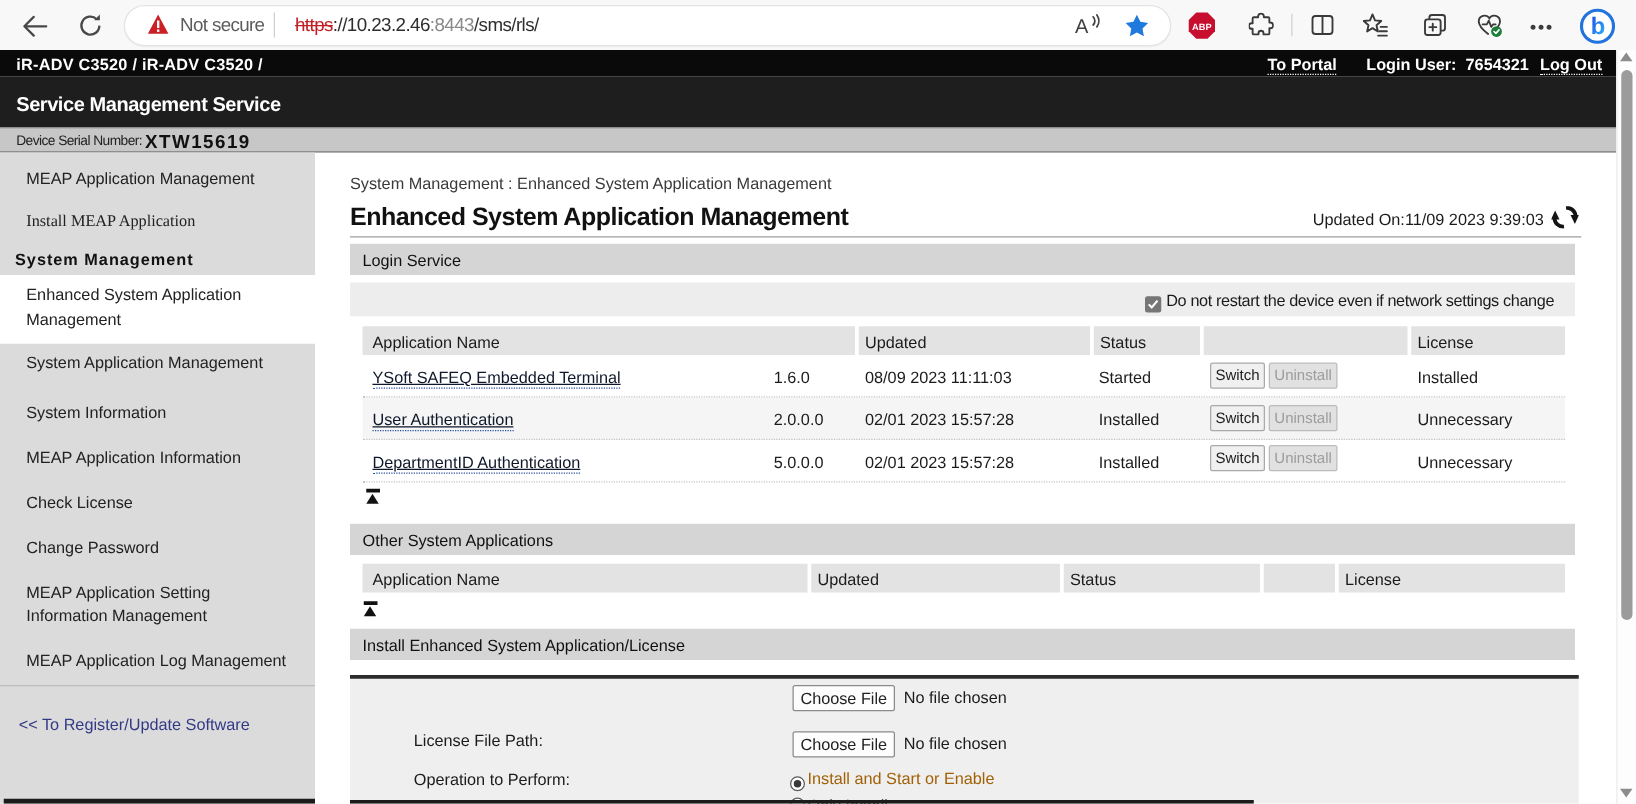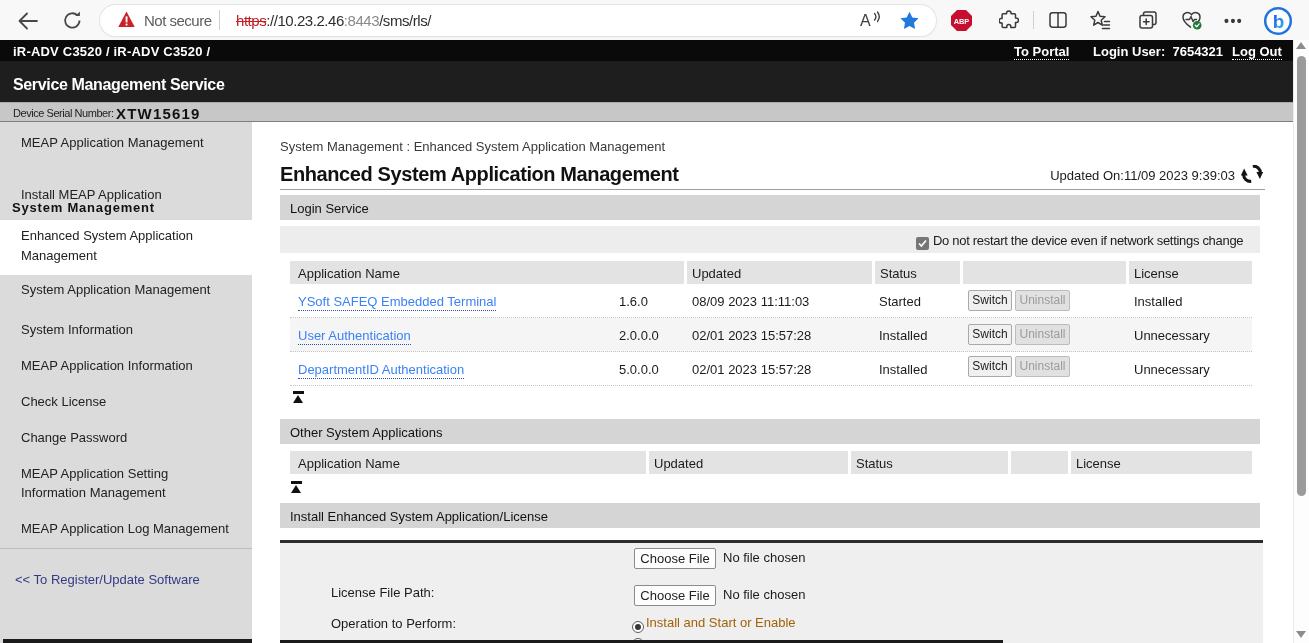--- a/index.html
+++ b/index.html
@@ -16,21 +16,21 @@
 #bar2{left:0;top:61px;width:1293px;height:42px;background:#1e1e1e;color:#fff;}
 #serial{left:0;top:102px;width:1293px;height:20px;background:#c7c7c7;border-bottom:1px solid #7e7e7e;border-top:1px solid #ababab;box-sizing:border-box;}
 
 #sidebar{left:0;top:122px;width:252px;height:521px;background:#dbdbdb;}
 .sitem{position:absolute;left:21px;font-size:13px;color:#222;line-height:20px;white-space:nowrap;}
 #selitem{position:absolute;left:0;top:98px;width:252px;height:55px;background:#fff;}
 
 .secbar{position:absolute;left:280px;width:980px;height:25px;background:#d5d5d5;}
 .secbar span{position:absolute;left:10px;top:6px;font-size:13px;font-weight:normal;color:#111;}
 .t13{font-size:13px;color:#1b1b1b;}
-.link{color:#3b82f6;border-bottom:1px dotted #2b51a3;padding-bottom:1px;}
+.link{color:#0f172a;border-bottom:1px dotted #2b51a3;padding-bottom:1px;text-decoration:underline;}
 .hcell{position:absolute;top:0;height:23px;background:#e3e3e3;}
 .hcell span{position:absolute;top:5px;left:5px;font-size:13px;color:#1b1b1b;white-space:nowrap;}
 .hcell.first span{left:8px;}
 .btn{position:absolute;box-sizing:border-box;font-size:12px;text-align:center;border-radius:2px;}
 .btnA{background:#f0f0f0;border:1px solid #a9a9a9;color:#222;}
 .btnB{background:#e1e1e1;border:1px solid #bcbcbc;color:#9c9c9c;}
 .rowsep{position:absolute;left:0;width:962px;border-bottom:1px dotted #c6c6c6;}
 </style>
 </head>
 <body>
@@ -120,21 +120,21 @@
 <div class="abs" id="bar2">
     <span style="position:absolute;left:13px;top:15px;font-size:16px;font-weight:bold;letter-spacing:-0.35px;">Service Management Service</span>
   </div>
 <div class="abs" id="serial">
     <span style="position:absolute;left:13px;top:4px;font-size:11px;color:#222;letter-spacing:-0.45px;">Device Serial Number:</span>
     <span style="position:absolute;left:116px;top:2px;font-size:15px;font-weight:bold;color:#111;letter-spacing:1.2px;">XTW15619</span>
   </div>
 
 <div class="abs" id="sidebar">
   <div class="sitem" style="top:11px;">MEAP Application Management</div>
-  <div class="sitem" style="top:63px;">Install MEAP Application</div>
+  <div class="sitem" style="top:45px;font-family:Liberation Serif, serif;">Install MEAP Application</div>
   <div class="sitem" style="left:12px;top:76px;font-weight:bold;color:#111;letter-spacing:0.8px;">System Management</div>
   <div id="selitem"></div>
   <div class="sitem" style="top:104px;line-height:20px;">Enhanced System Application<br>Management</div>
   <div class="sitem" style="top:158px;">System Application Management</div>
   <div class="sitem" style="top:198px;">System Information</div>
   <div class="sitem" style="top:234px;">MEAP Application Information</div>
   <div class="sitem" style="top:270px;">Check License</div>
   <div class="sitem" style="top:306px;">Change Password</div>
   <div class="sitem" style="top:342px;line-height:19px;">MEAP Application Setting<br>Information Management</div>
   <div class="sitem" style="top:397px;">MEAP Application Log Management</div>

